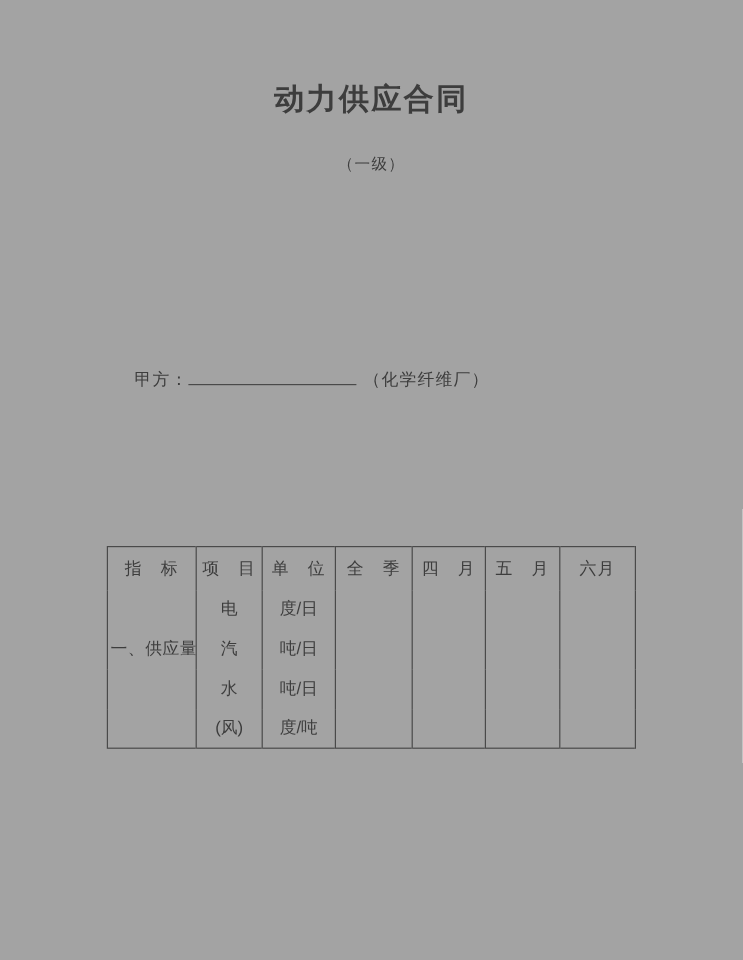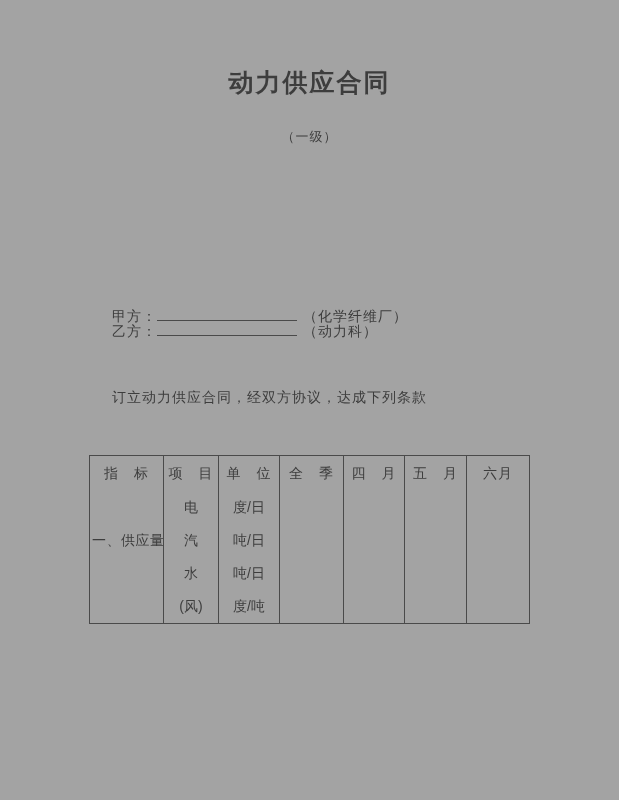--- a/index.html
+++ b/index.html
@@ -96,25 +96,21 @@
 <div class="page">
 
   <h1 class="doc-title">动力供应合同</h1>
 
   <div class="doc-subtitle">（一级）</div>
 
   <div class="party-line party-a">
     <span>甲方：</span><span class="blank-line"></span><span>（化学纤维厂）</span>
   </div>
 
-  <div class="party-line party-b">
-    <span>乙方：</span><span class="blank-line"></span><span>（动力科）</span>
-  </div>
 
-  <p class="intro-text">订立动力供应合同，经双方协议，达成下列条款</p>
 
   <table class="contract-table">
     <colgroup>
         <col style="width: 74px;">
         <col style="width: 55px;">
         <col style="width: 61px;">
         <col style="width: 64px;">
         <col style="width: 61px;">
         <col style="width: 62px;">
         <col style="width: 63px;">

